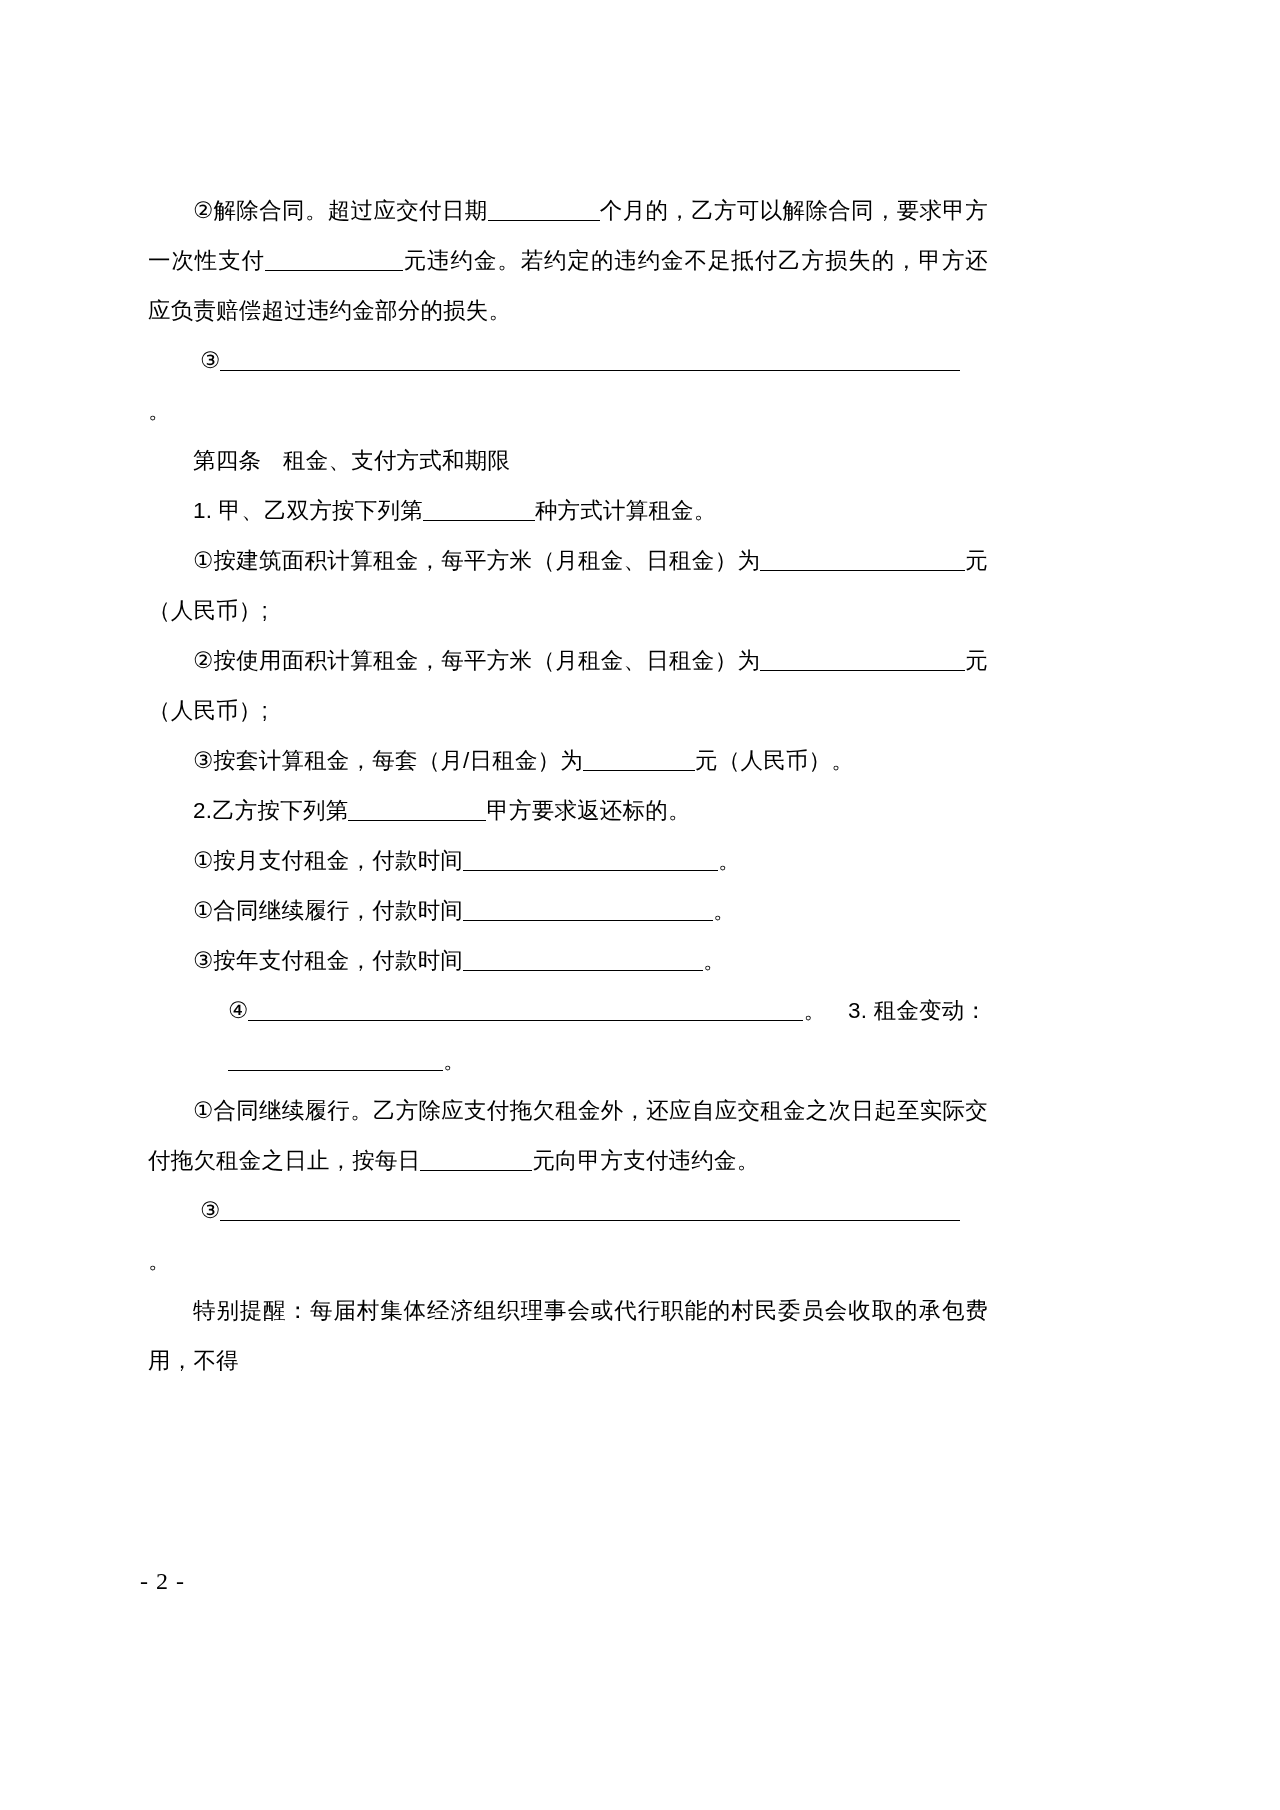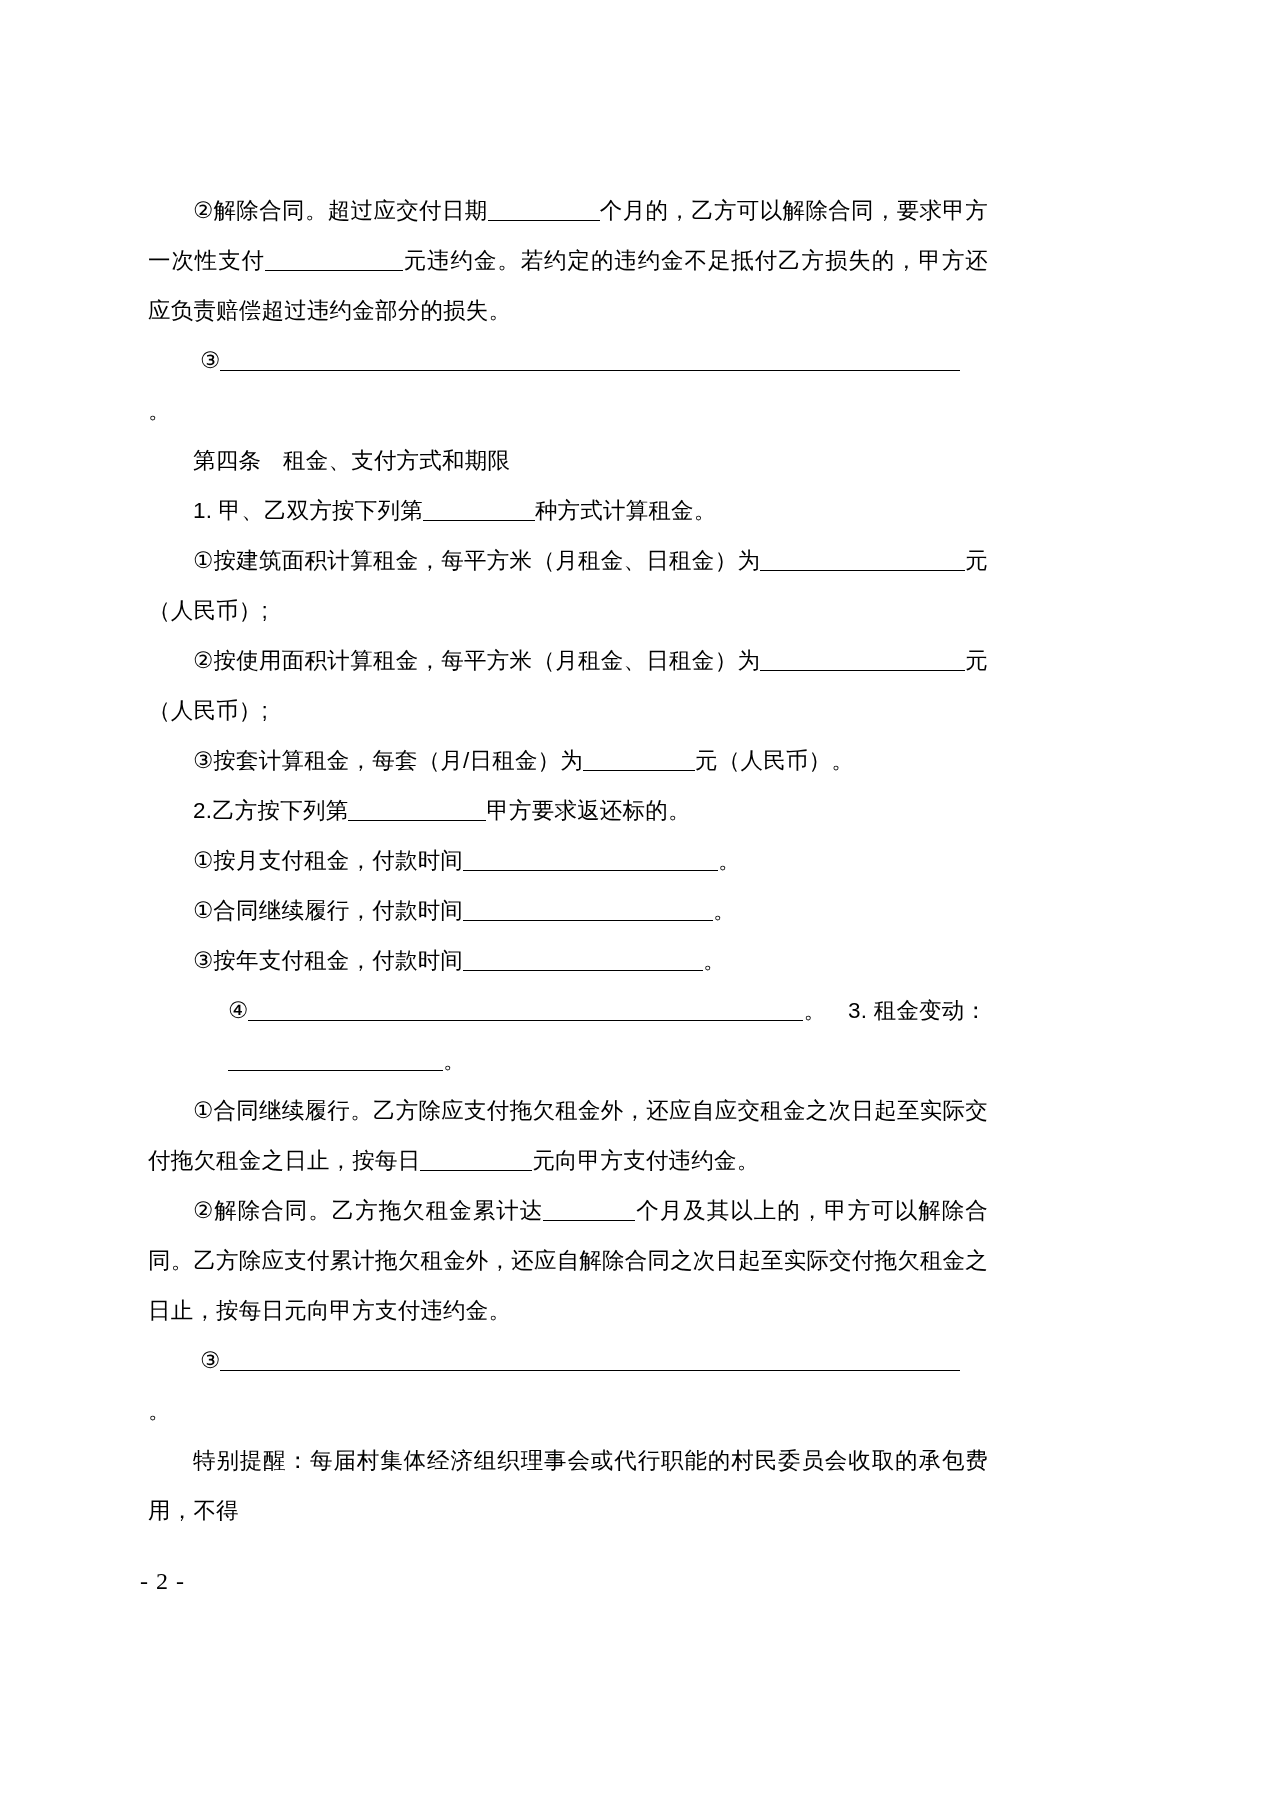--- a/index.html
+++ b/index.html
@@ -107,21 +107,20 @@
 
     <p class="doc indent2 nojust"><span>③按年支付租金，付款时间</span><span class="blank b-time3"></span><span>。</span></p>
 
     <p class="doc indent-deep nojust"><span>④</span><span class="blank b-wide"></span><span>。</span><span class="hsp"></span><span>3. 租金变动：</span></p>
 
     <p class="doc indent-deep nojust"><span class="blank b-short-note"></span><span>。</span></p>
 
 
     <p class="doc indent2"><span>①合同继续履行。乙方除应支付拖欠租金外，还应自应交租金之次日起至实际交付拖欠租金之日止，按每日</span><span class="blank b-l"></span><span>元向甲方支付违约金。</span></p>
 
-    <p class="doc indent2"><span>②解除合同。乙方拖欠租金累计达</span><span class="blank b-m"></span><span>个月及其以上的，甲方可以解除合同。乙方除应支付累计拖欠租金外，还应自解除合同之次日起至实际交付拖欠租金之日止，按每日元向甲方支付违约金。</span></p>
 
     <p class="doc indent-small nojust"><span>③</span><span class="blank b-full"></span></p>
     <p class="lone-period">。</p>
 
     <p class="doc indent2 bold">特别提醒：每届村集体经济组织理事会或代行职能的村民委员会收取的承包费用，不得</p>
 
   </div>
 
   <div class="footer">- 2 -</div>
 </div>

